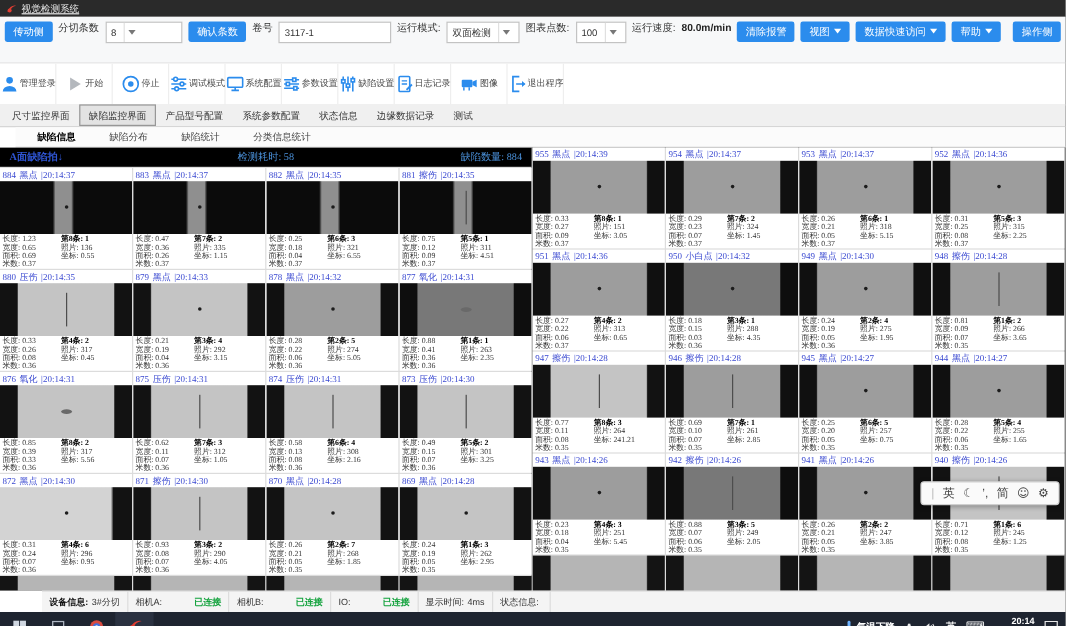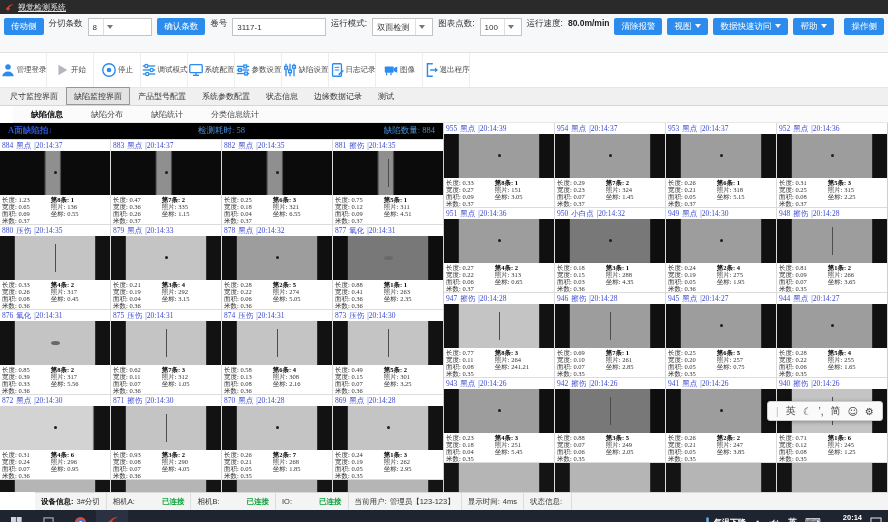--- a/index.html
+++ b/index.html
@@ -854,24 +854,20 @@
     </div>
     <div class="sitem">
       <span>相机B:</span>
       <span class="ok">已连接</span>
     </div>
     <div class="sitem">
       <span>IO:</span>
       <span class="ok">已连接</span>
     </div>
     <div class="sitem">
-      <span>当前用户:</span>
-      <span>管理员【123-123】</span>
-    </div>
-    <div class="sitem">
       <span>显示时间:</span>
       <span>4ms</span>
     </div>
     <div class="sitem">
       <span>状态信息:</span>
       <span></span>
     </div>
   </div>
 
 <div class="taskbar">

